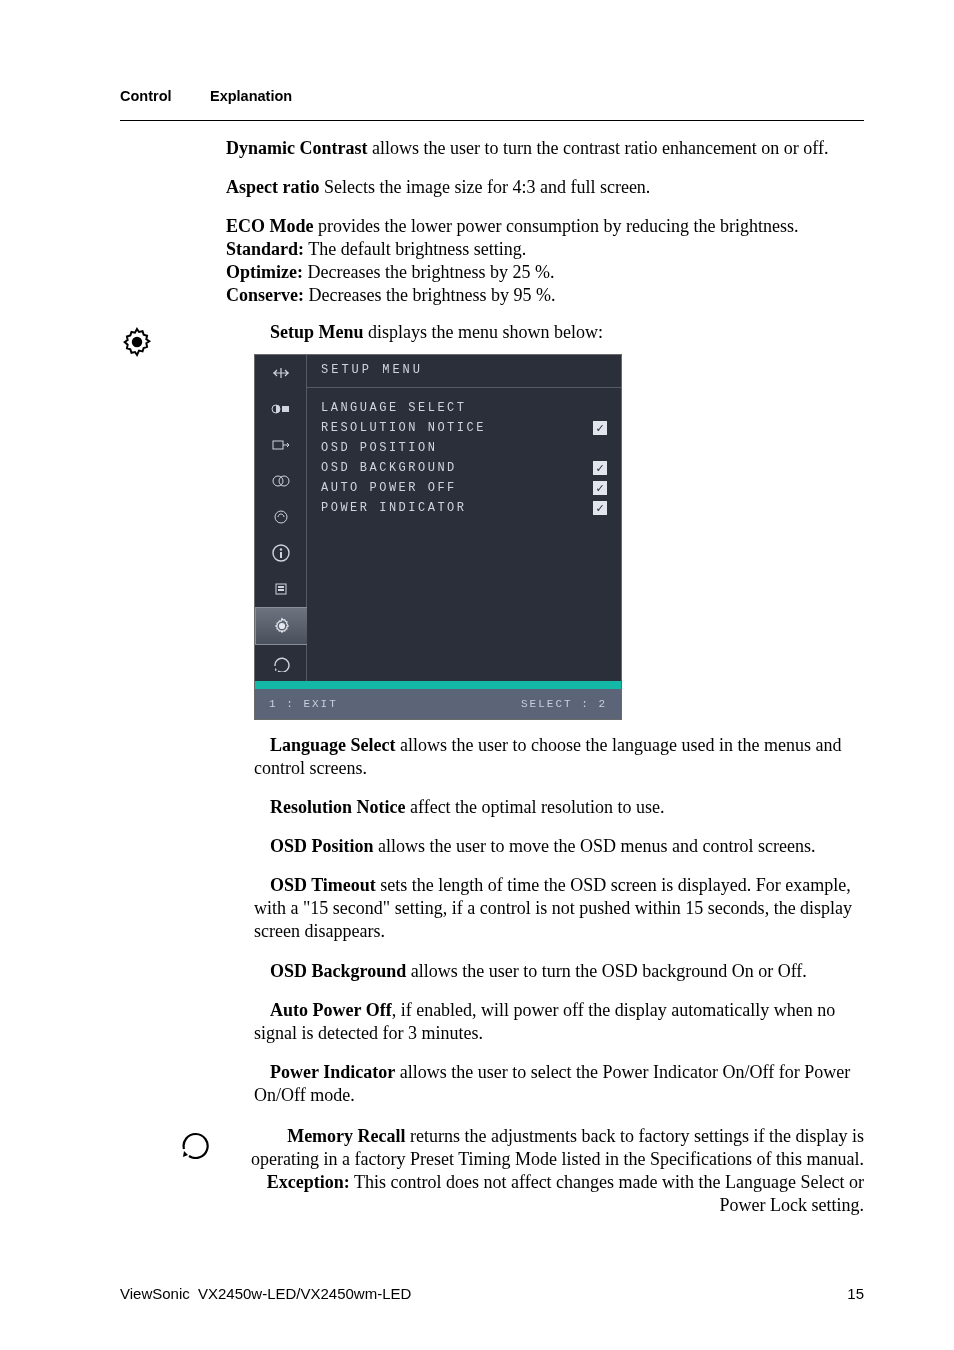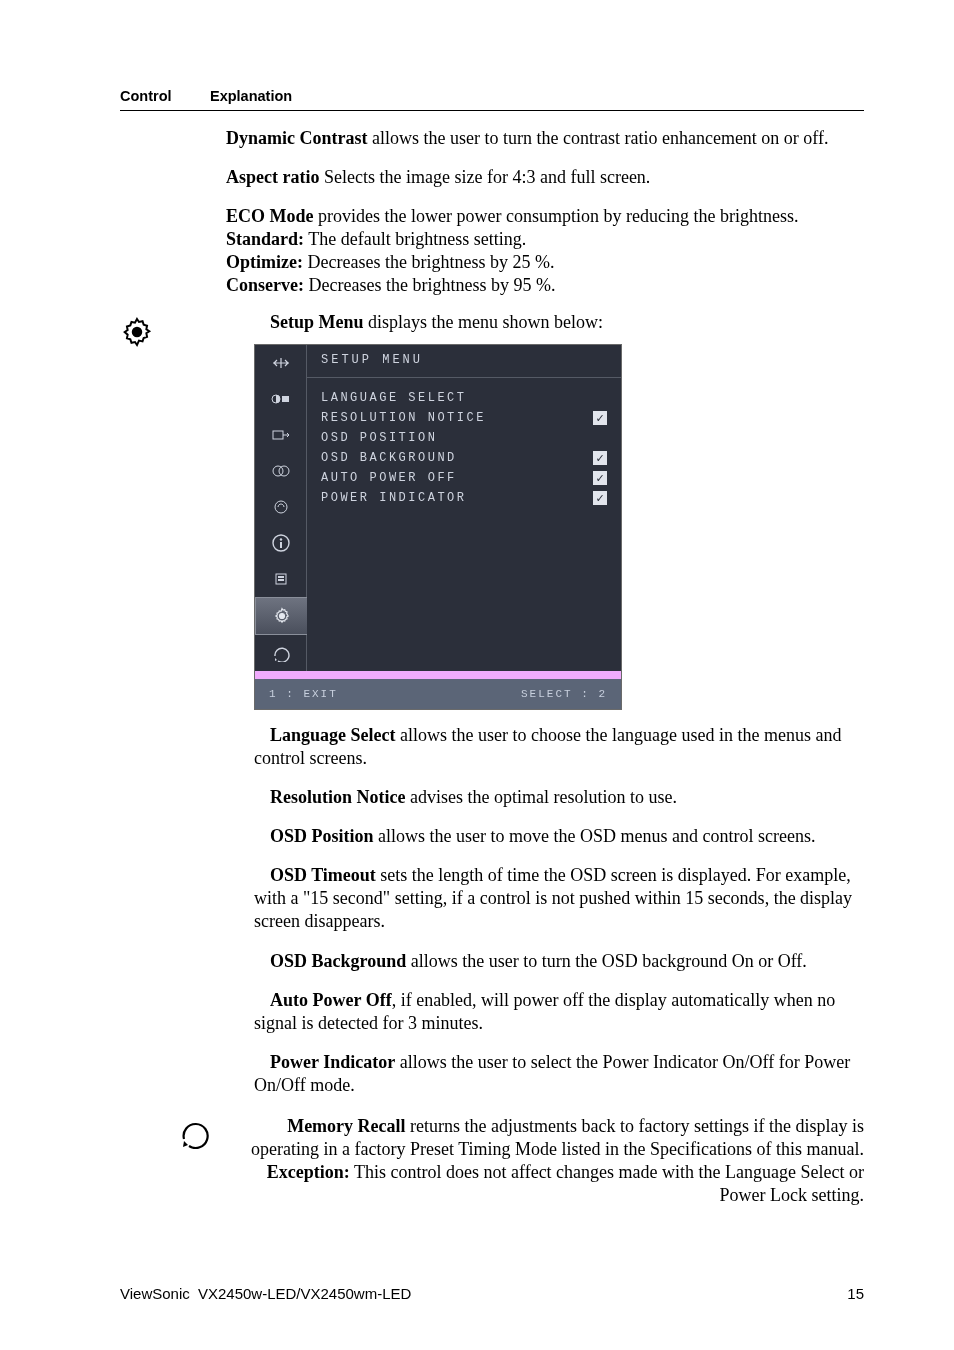--- a/index.html
+++ b/index.html
@@ -14,21 +14,21 @@
     height: 1350px;
     padding: 88px 90px 0 120px;
     box-sizing: border-box;
     position: relative;
   }
   .header-row {
     display: flex;
     font-family: Helvetica, Arial, sans-serif;
     font-weight: bold;
     font-size: 14.5px;
-    padding-bottom: 6px;
+    padding-bottom: 16px;
     border-bottom: 1.5px solid #000;
     align-items: flex-end;
   }
   .header-row .col-control { width: 90px; }
   .header-row .col-explanation { flex: 1; }
 
   .body-grid {
     display: grid;
     grid-template-columns: 90px 1fr;
     margin-top: 16px;
@@ -110,21 +110,21 @@
     font-family: Arial, sans-serif;
   }
   .osd-footer {
     display: flex;
     justify-content: space-between;
     padding: 8px 14px;
     background: #5b6577;
     color: #c8d0de;
     font-size: 11px;
     letter-spacing: 2px;
-    border-top: 8px solid #f0abfc;
+    border-top: 8px solid #14b8a6;
     white-space: pre;
   }
 
   .footer {
     position: absolute;
     bottom: 48px;
     left: 120px;
     right: 90px;
     display: flex;
     justify-content: space-between;
@@ -252,21 +252,21 @@
         <div class="osd-footer">
           <span>1 : EXIT</span>
           <span>SELECT : 2</span>
         </div>
       </div>
 
       <p>
         <b>Language Select</b><span> allows the user to choose the language used in the menus and control screens.</span>
       </p>
       <p>
-        <b>Resolution Notice</b><span> advises the optimal resolution to use.</span>
+        <b>Resolution Notice</b><span> affect the optimal resolution to use.</span>
       </p>
       <p>
         <b>OSD Position</b><span> allows the user to move the OSD menus and control screens.</span>
       </p>
       <p>
         <b>OSD Timeout</b><span> sets the length of time the OSD screen is displayed. For example, with a "15 second" setting, if a control is not pushed within 15 seconds, the display screen disappears.</span>
       </p>
       <p>
         <b>OSD Background</b><span> allows the user to turn the OSD background On or Off.</span>
       </p>

